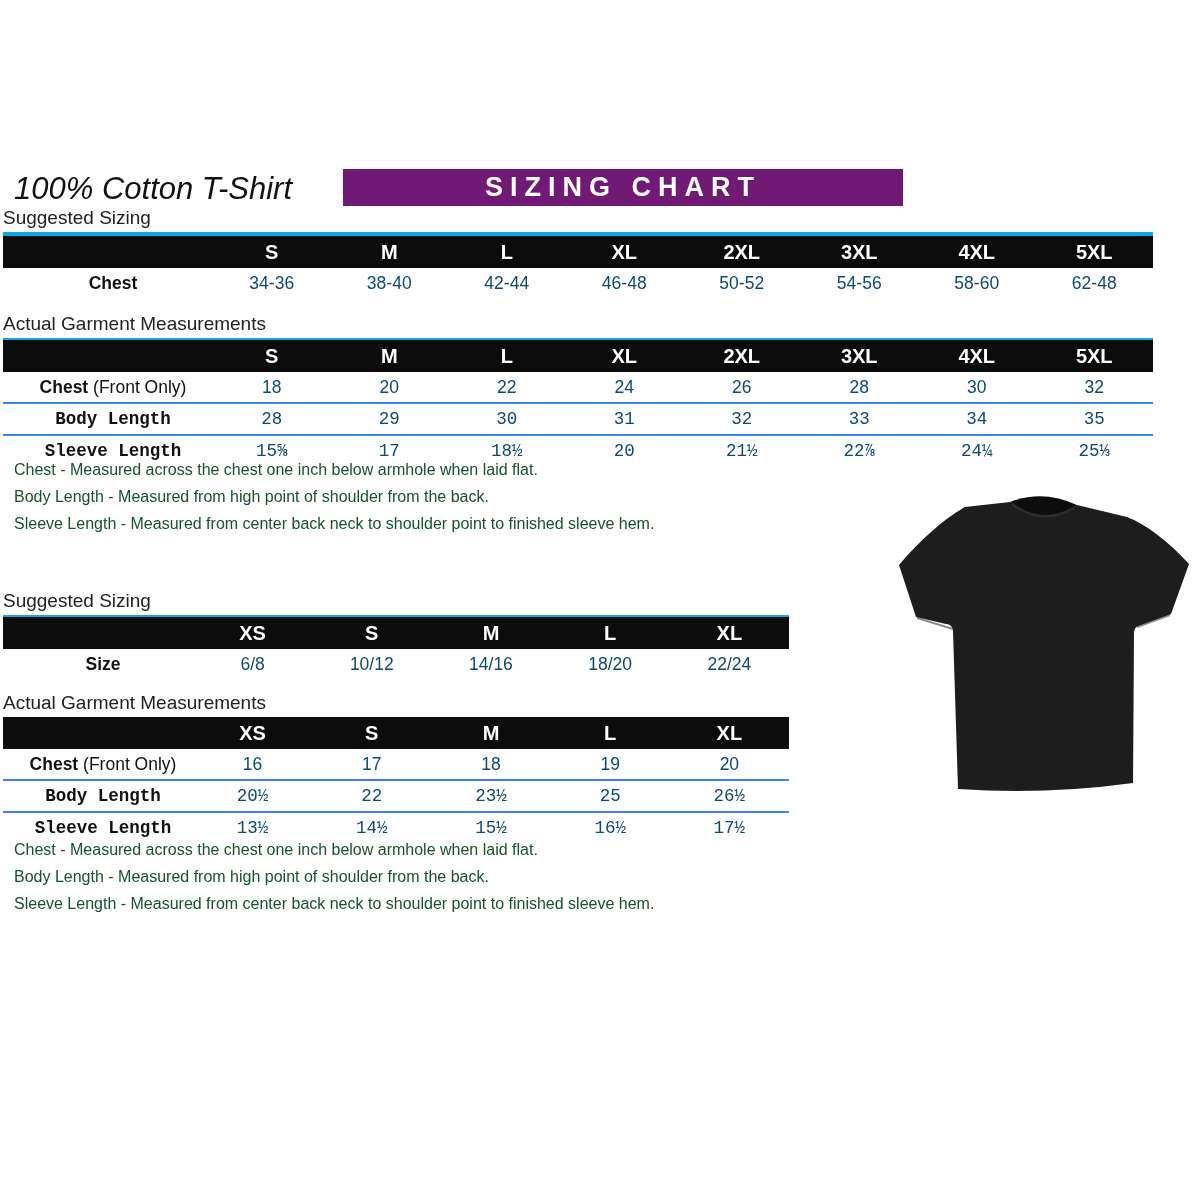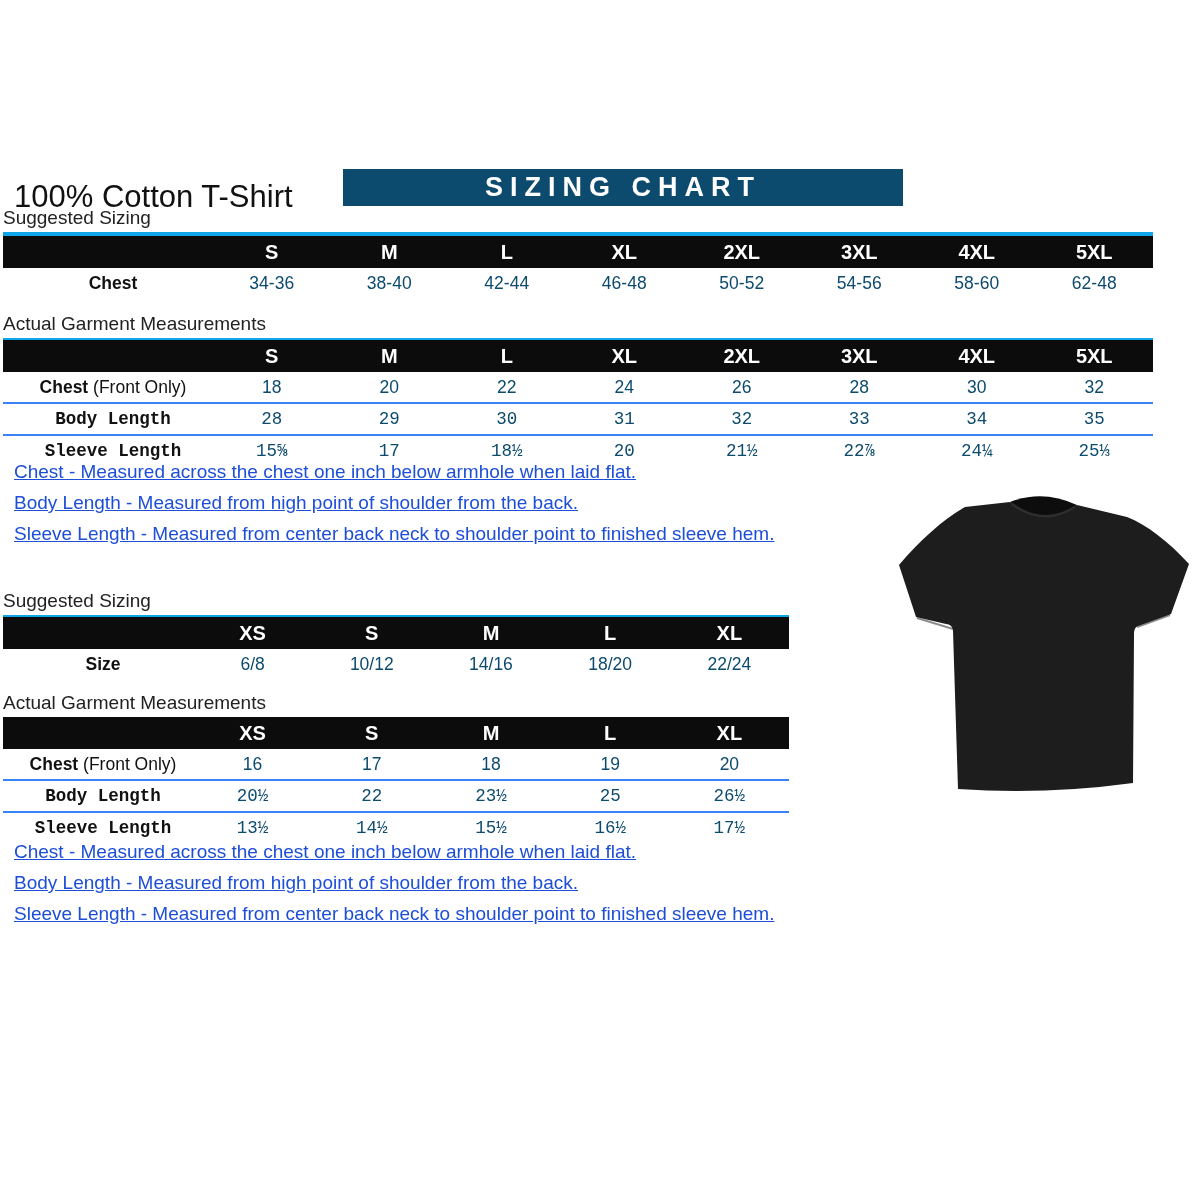--- a/index.html
+++ b/index.html
@@ -1,26 +1,26 @@
 <!DOCTYPE html>
 <html><head>
 <meta charset="utf-8">
 <style>
   html,body { margin:0; padding:0; background:#ffffff; }
   .canvas {
     position:relative; width:1200px; height:1200px; background:#ffffff;
     font-family:"Liberation Sans","DejaVu Sans",sans-serif; color:#1a1a1a; overflow:hidden;
   }
   .page-title { position:absolute; white-space:nowrap; color:#111; }
-  #adult-title { left:14px; top:179px; font-size:31px; font-weight:400; }
+  #adult-title { left:14px; top:171px; font-size:31px; font-weight:400;font-style:italic; }
   #youth-title { left:3px; top:546px; font-size:30px; font-weight:700; }
 
   .banner {
     position:absolute; left:343px; top:169px; width:560px; height:37px;
-    background:#0c4a6e; color:#ffffff; display:flex; align-items:center; justify-content:center;
+    background:#701a75; color:#ffffff; display:flex; align-items:center; justify-content:center;
     font-weight:700; font-size:27px; letter-spacing:7px;
   }
 
   .sec-label {
     position:absolute; font-size:19px; color:#222222;
     border-bottom:6px solid #0ea5e9; padding-bottom:3px;
   }
   #adult-suggested-label { left:3px; top:207px; width:1150px; }
   #adult-actual-label    { left:3px; top:313px; width:1150px; }
   #youth-suggested-label { left:3px; top:590px; width:786px; }
@@ -37,21 +37,21 @@
     height:32px; text-align:center; padding:0;
   }
   .tbl td { font-size:17.5px; text-align:center; height:30px; padding:0; color:#0c4a6e; }
   .tbl td.lbl { text-align:center; padding-left:10px; font-weight:700; color:#111111; white-space:nowrap; }
   .tbl td.lbl .suffix { font-weight:400;margin-top:40px; }
   .tbl tr.sep td { border-top:2px solid #3b82f6;font-family:Liberation Mono, monospace; }
 
   .notes { position:absolute; left:14px; }
   #adult-notes { top:461px; }
   #youth-notes { top:841px; }
-  .notes p { margin:0 0 9px 0; font-size:19px; color:#1d4ed8; white-space:nowrap;text-decoration:underline; }
+  .notes p { margin:0 0 9px 0; font-size:16px; color:#14532d; white-space:nowrap; }
 
   #tshirt { position:absolute; left:893px; top:477px; width:305px; height:330px; }
 </style>
 </head>
 <body>
 
 <div class="canvas">
 
   <div class="page-title" id="adult-title">100% Cotton T-Shirt</div>
 

